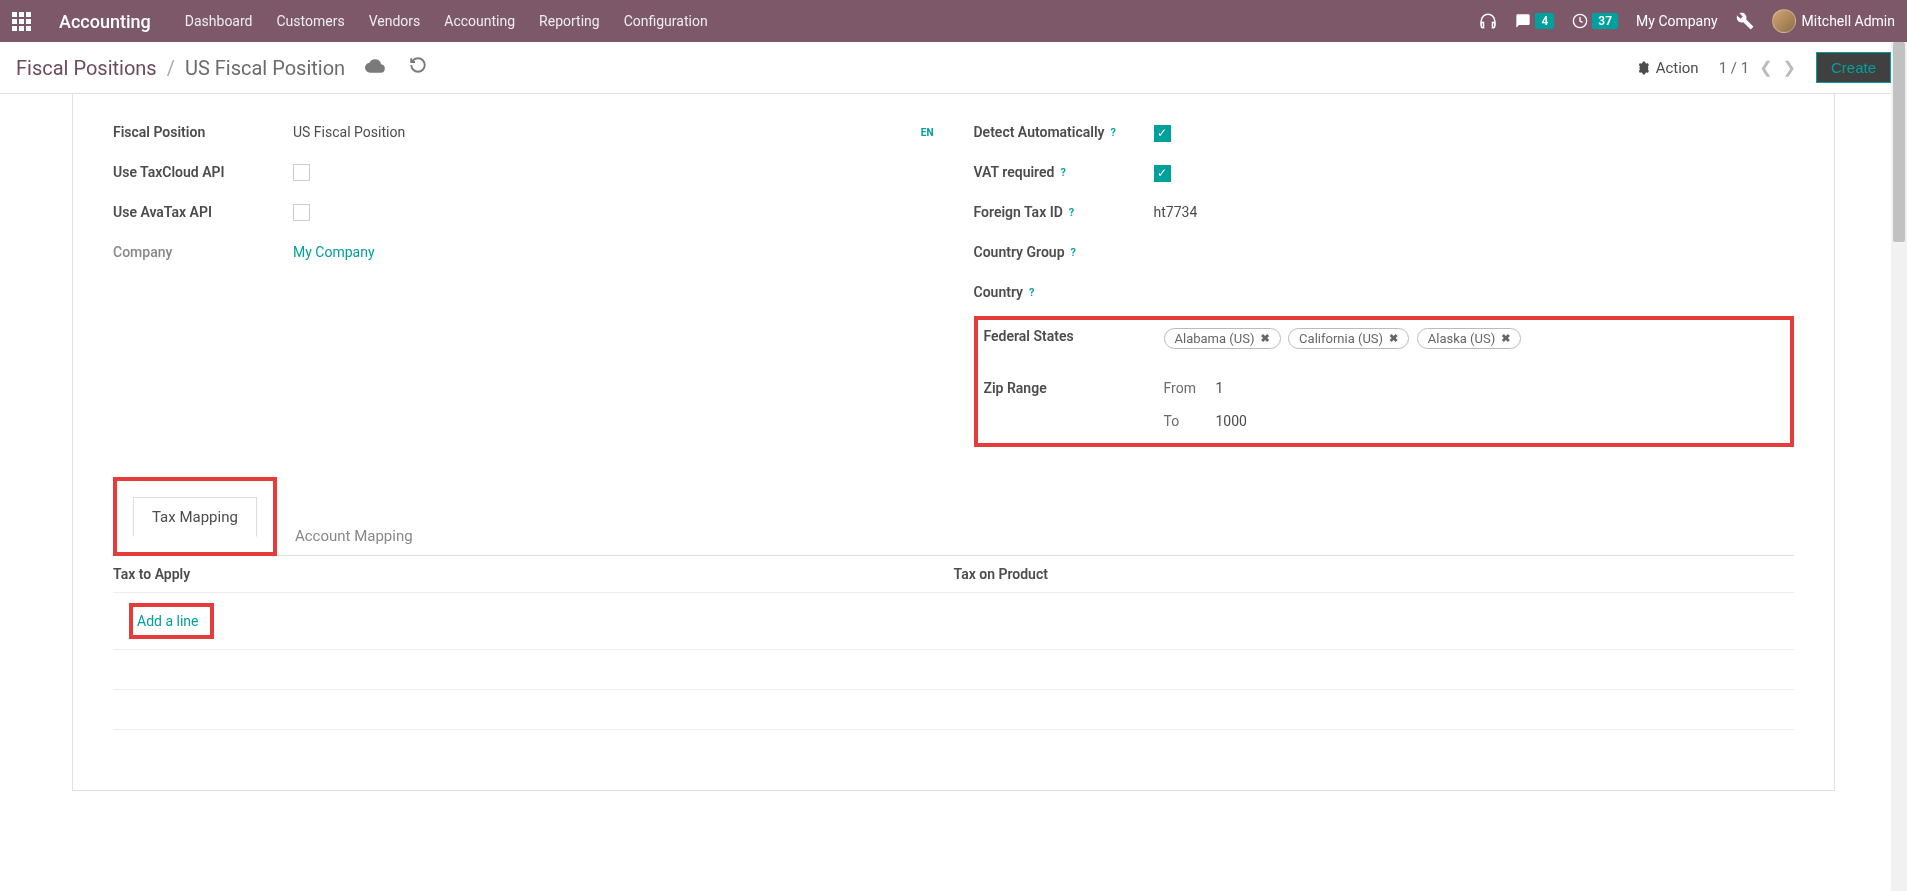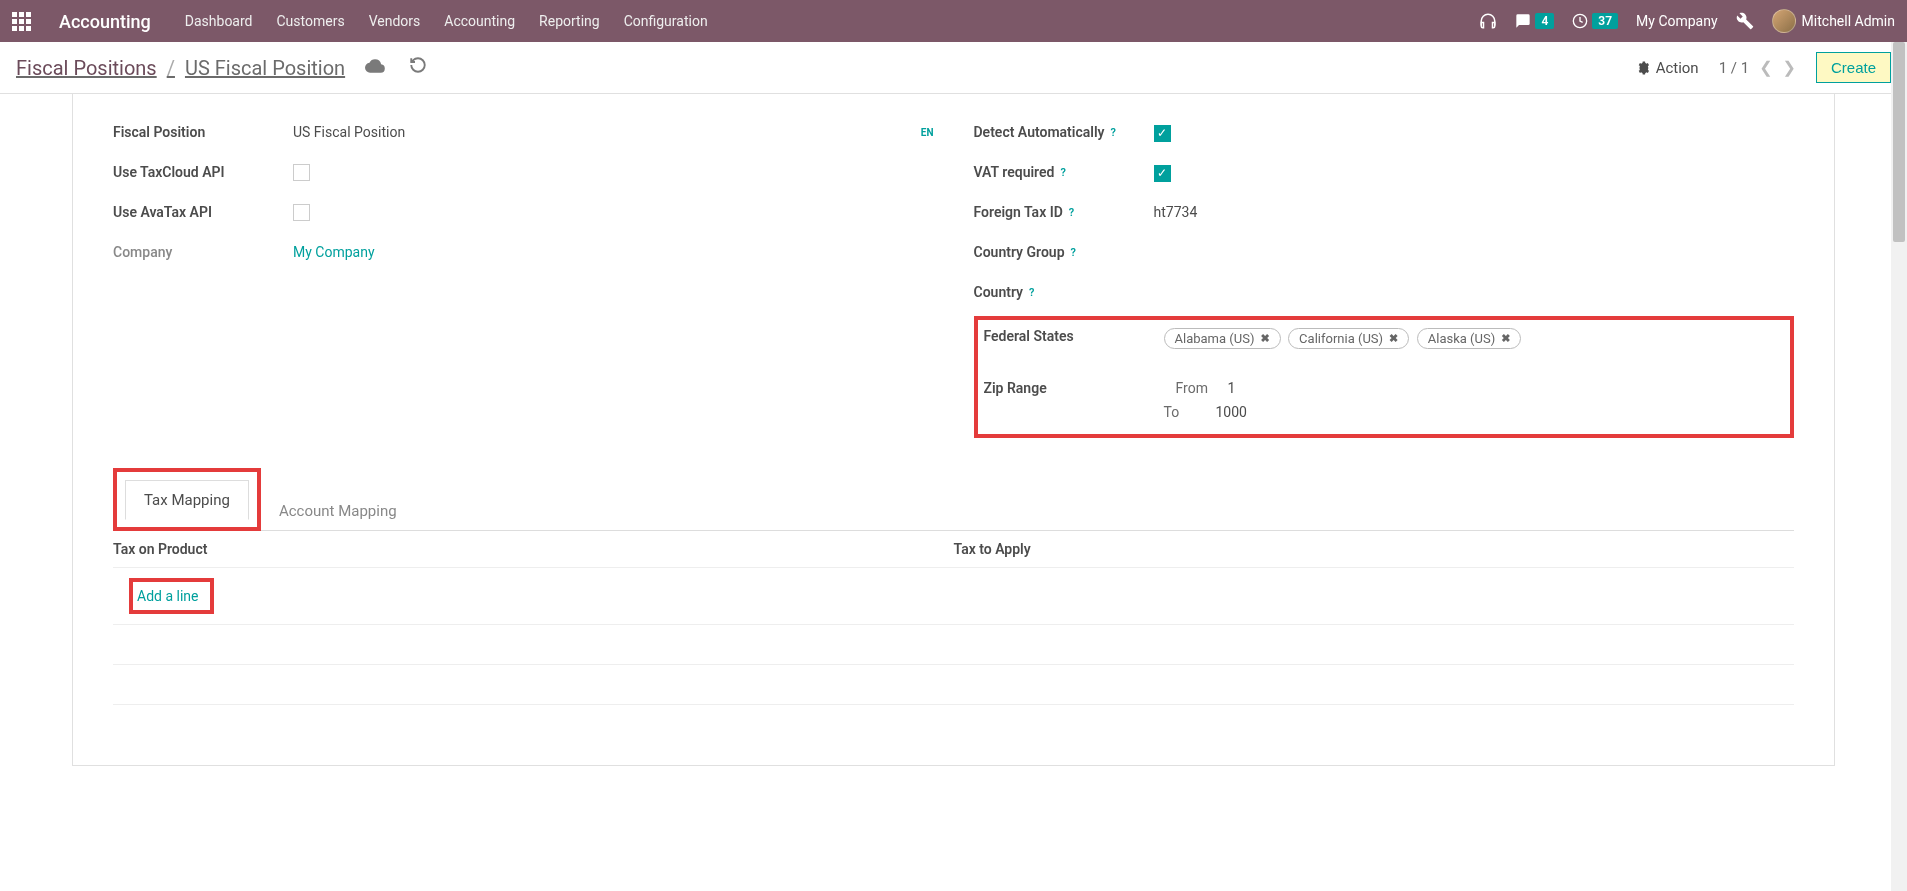--- a/index.html
+++ b/index.html
@@ -12,31 +12,31 @@
 .topnav { display: flex; gap: 24px; }
 .topnav a { color: #eee; text-decoration: none; font-size: 14px; cursor: pointer; }
 .topbar-right { margin-left: auto; display: flex; align-items: center; gap: 18px; }
 .icon-btn { color: #fff; cursor: pointer; display: flex; align-items: center; gap: 4px; }
 .badge { background: #00a09d; color: #fff; font-size: 12px; padding: 1px 6px; border-radius: 2px; font-weight: 600; }
 .company-tag { color: #fff; font-size: 14px; cursor: pointer; }
 .avatar { width: 24px; height: 24px; border-radius: 50%; background: linear-gradient(135deg, #d4a574, #8b6f47); display: inline-block; border: 1px solid rgba(255,255,255,0.3); }
 .user-block { display: flex; align-items: center; gap: 6px; cursor: pointer; }
 
 .controlbar { display: flex; align-items: center; padding: 10px 16px; border-bottom: 1px solid #e0e0e0; }
-.breadcrumb { font-size: 20px; color: #6b6b6b; display: flex; align-items: center; gap: 10px; text-decoration: underline; }
+.breadcrumb { font-size: 20px; color: #6b6b6b; display: flex; align-items: center; gap: 10px; }
 .breadcrumb .link { color: #6b4b5a; cursor: pointer; }
 .breadcrumb .sep { color: #aaa; }
 .breadcrumb .current { color: #6b6b6b; }
 .controlbar-icons { display: flex; gap: 24px; margin-left: 20px; color: #7a7a7a; }
 .controlbar-icons span { cursor: pointer; }
 .controlbar-right { margin-left: auto; display: flex; align-items: center; gap: 20px; }
 .action-btn { color: #4c4c4c; cursor: pointer; display: flex; align-items: center; gap: 6px; font-size: 15px; }
 .pager { display: flex; align-items: center; gap: 10px; color: #6b6b6b; font-size: 15px; }
 .pager .arrow { color: #bbb; cursor: pointer; font-size: 16px; }
-.create-btn { border: 1px solid #00a09d; color: #00a09d; background: #fef9c3; padding: 6px 14px; cursor: pointer; font-size: 15px; }
+.create-btn { border: 1px solid #00a09d; color: #00a09d; background: #404040; padding: 6px 14px; cursor: pointer; font-size: 15px; }
 
 .sheet-wrap { padding: 0 72px; }
 .sheet { border: 1px solid #e0e0e0; border-top: none; background: #fff; padding: 30px 40px 60px 40px; min-height: 650px; }
 .form-cols { display: flex; gap: 40px; }
 .col { flex: 1; }
 .form-row { display: flex; align-items: flex-start; margin-bottom: 18px; min-height: 22px; }
 .form-label { width: 180px; font-weight: 600; color: #4c4c4c; font-size: 14px; display: flex; align-items: center; gap: 4px; }
 .form-label.muted { color: #888; font-weight: 500; }
 .form-value { flex: 1; color: #4c4c4c; font-size: 14px; }
 .form-value.teal { color: #00a09d; cursor: pointer; }
@@ -48,21 +48,21 @@
 .tag { border: 1px solid #bbb; border-radius: 12px; padding: 2px 10px; display: inline-flex; align-items: center; gap: 6px; color: #666; font-size: 13px; margin-right: 4px; cursor: pointer; }
 .tag .x { font-size: 11px; cursor: pointer; font-weight: bold; }
 
 .red-box1 { border: 4px solid #e43b3b; padding: 8px 6px; margin-top: -8px; }
 .zip-row { display: flex; align-items: center; margin-bottom: 2px; }
 .zip-label { color: #6b6b6b; font-size: 14px; margin-right: 8px; min-width: 44px; }
 
 .tabs { display: flex; margin-top: 30px; border-bottom: 1px solid #ddd; align-items: flex-end; }
 .tab { padding: 10px 18px; color: #888; cursor: pointer; font-size: 15px; }
 .tab.active { color: #4c4c4c; border: 1px solid #ddd; border-bottom: 1px solid #fff; margin-bottom: -1px; background: #fff; }
-.red-outline-tab { border: 4px solid #e43b3b; padding: 8px; margin-bottom: -1px; }
+.red-outline-tab { border: 4px solid #e43b3b; padding: 16px; margin-bottom: -1px; }
 .red-outline-tab .tab.active { border: 1px solid #ddd; border-bottom: 1px solid #fff; }
 .table-headers { display: flex; padding: 10px 0; border-bottom: 1px solid #eee; }
 .th { font-weight: 600; color: #4c4c4c; font-size: 14px; }
 .th1 { width: 50%; }
 .th2 { width: 50%; }
 .add-line-wrap { padding: 10px 16px; border-bottom: 1px solid #eee; }
 .red-outline-addline { border: 4px solid #e43b3b; display: inline-block; padding: 6px 12px 6px 4px; }
 .add-line { color: #00a09d; cursor: pointer; font-size: 14px; }
 .blank-row { border-bottom: 1px solid #eee; height: 40px; }
 
@@ -236,21 +236,21 @@
               <span class="tag">
                   <span>California (US)</span>
                   <span class="x">✖</span>
                 </span>
               <span class="tag">
                   <span>Alaska (US)</span>
                   <span class="x">✖</span>
                 </span>
             </div>
           </div>
-          <div class="form-row" style="margin-bottom:2px;gap:12px;">
+          <div class="form-row" style="margin-bottom:11px;">
             <div class="form-label">Zip Range</div>
             <div class="form-value">
               <div class="zip-row">
                 <span class="zip-label">From</span>
                 <span>1</span>
               </div>
             </div>
           </div>
           <div class="form-row" style="margin-bottom:0;">
             <div class="form-label"></div>
@@ -266,22 +266,22 @@
     </div>
 
     <div class="tabs">
       <div class="red-outline-tab">
         <div class="tab active">Tax Mapping</div>
       </div>
       <div class="tab">Account Mapping</div>
     </div>
 
     <div class="table-headers">
+      <div class="th th2">Tax to Apply</div>
       <div class="th th1">Tax on Product</div>
-      <div class="th th2">Tax to Apply</div>
     </div>
     <div class="add-line-wrap">
       <span class="red-outline-addline">
         <span class="add-line">Add a line</span>
       </span>
     </div>
     <div class="blank-row"></div>
     <div class="blank-row"></div>
   </div>
 </div>

